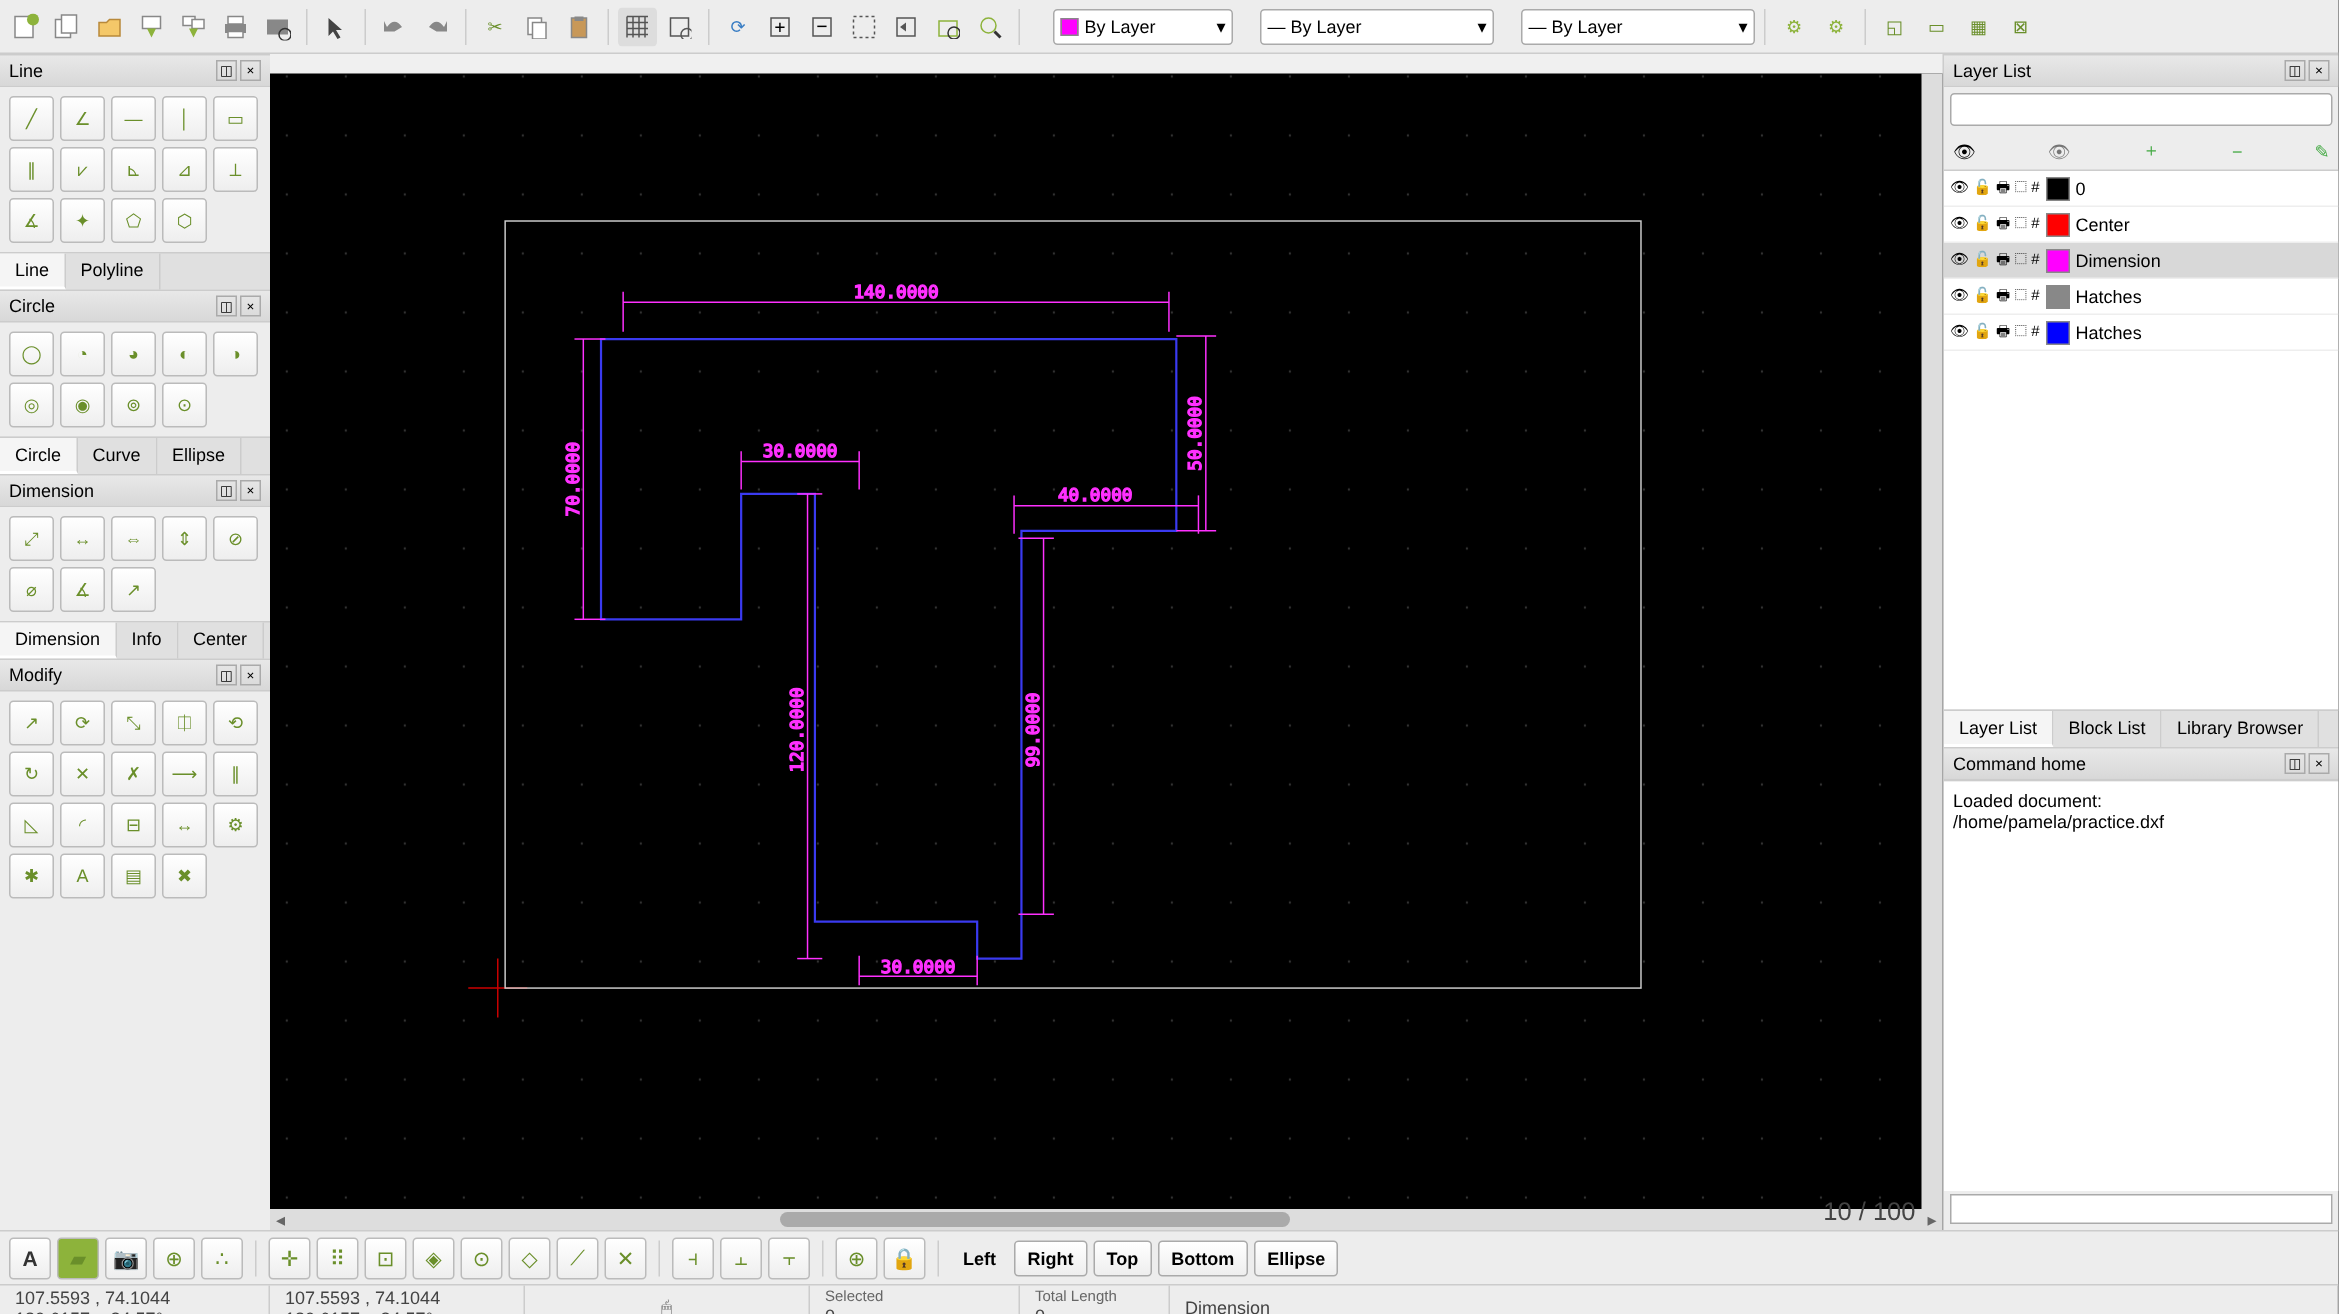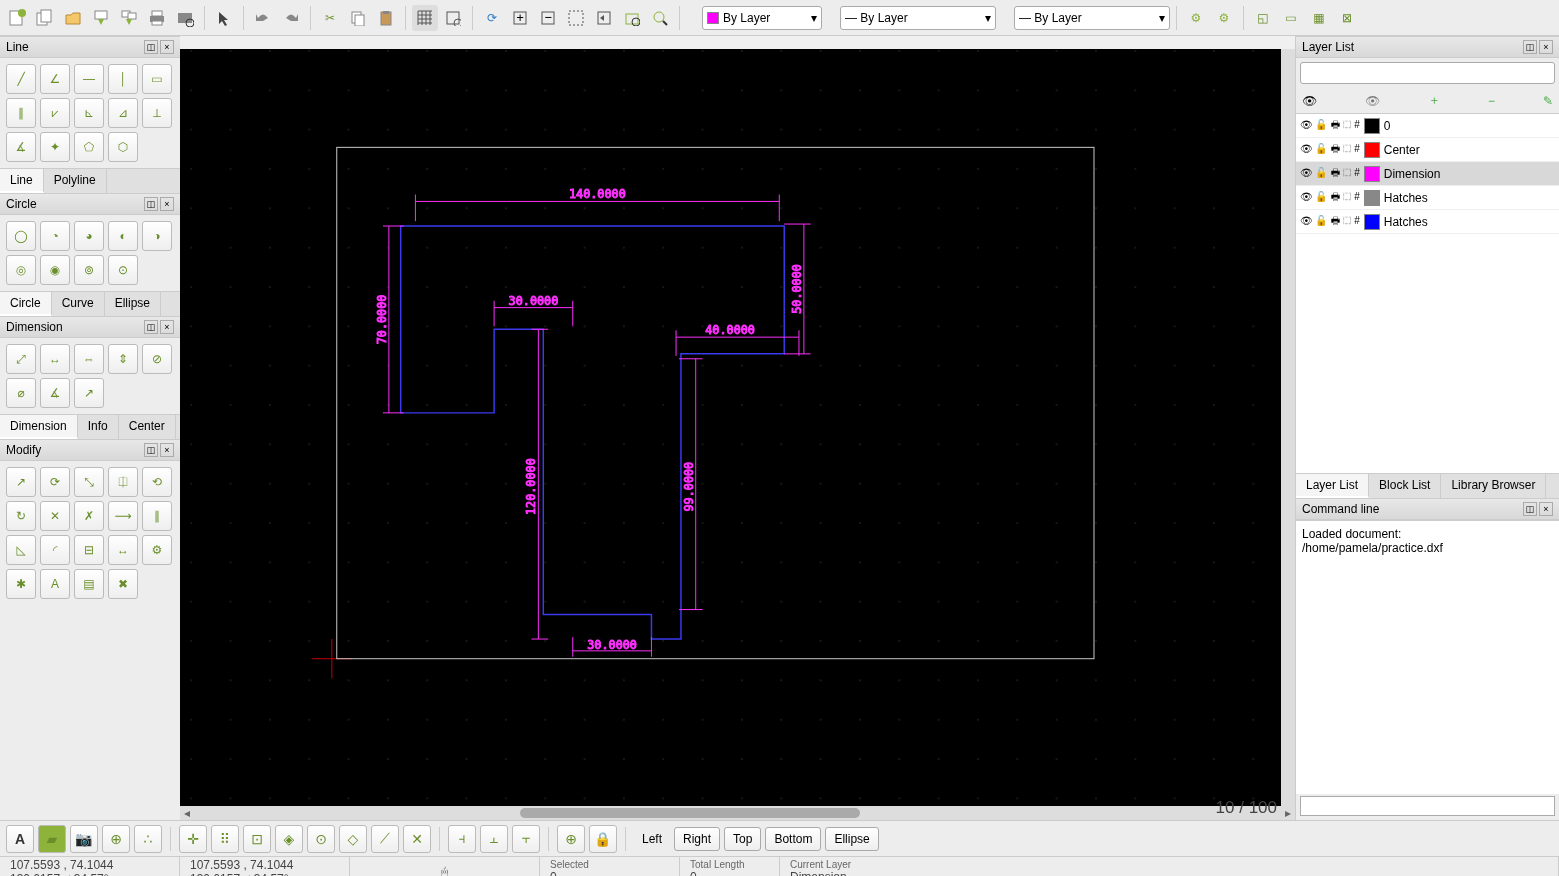--- a/index.html
+++ b/index.html
@@ -38,21 +38,21 @@
 .layer-row.selected { background: #d8d8d8; }
 .swatch { width: 16px; height: 16px; border: 1px solid #888; }
 .layer-icons-small { display: flex; gap: 2px; font-size: 10px; }
 
 .cmd-area { height: 300px; border-top: 1px solid #ccc; display: flex; flex-direction: column; }
 .cmd-log { flex: 1; background: #fff; padding: 6px; font-size: 12px; overflow: auto; }
 .cmd-input { border-top: 1px solid #ccc; padding: 4px; display: flex; align-items: center; gap: 4px; }
 
 .bottom-snap { height: 36px; background: #ededed; border-top: 1px solid #ccc; display: flex; align-items: center; padding: 0 6px; gap: 4px; }
 .snap-btn { width: 28px; height: 28px; border: 1px solid #bbb; border-radius: 3px; background: linear-gradient(#fff,#eee); display: flex; align-items: center; justify-content: center; color: #6a8f2a; font-size: 14px; }
-.dock-btn { padding: 4px 8px; border: 1px solid #aaa; border-radius: 3px; background: linear-gradient(#fff,#eee); }
+.dock-btn { padding: 4px 8px; border: 1px solid #aaa; border-radius: 3px; background: linear-gradient(#fff,#eee); font-weight: bold; }
 
 .status-bar { height: 30px; background: #ededed; border-top: 1px solid #ccc; display: flex; align-items: center; font-size: 11px; color: #444; }
 .status-cell { padding: 0 10px; border-right: 1px solid #ccc; height: 100%; display: flex; flex-direction: column; justify-content: center; }
 .status-label { font-size: 10px; color: #666; }
 
 .zoom-label { position: absolute; bottom: 2px; right: 18px; color: #444; font-size: 17px; }
 svg text { font-family: monospace; }
 </style>
 </head>
 <body>
@@ -438,21 +438,21 @@
           <span>Hatches</span>
       </div>
     </div>
     <div class="tabs">
       <div class="tab active">Layer List</div>
       <div class="tab">Block List</div>
       <div class="tab">Library Browser</div>
     </div>
 
     <div class="panel-header">
-      <span>Command line</span>
+      <span>Command home</span>
       <span class="controls">
           <span class="ctrl">◫</span>
           <span class="ctrl">×</span>
         </span>
     </div>
     <div class="cmd-area">
       <div class="cmd-log">
         <div>Loaded document:</div>
         <div>/home/pamela/practice.dxf</div>
       </div>
@@ -505,16 +505,15 @@
   </div>
   <div class="status-cell" style="width:140px">
     <span class="status-label">Selected</span>
     <span>0</span>
   </div>
   <div class="status-cell" style="width:100px">
     <span class="status-label">Total Length</span>
     <span>0</span>
   </div>
   <div class="status-cell" style="flex:1">
-    <span class="status-label">Current Layer</span>
     <span>Dimension</span>
   </div>
 </div>
 
 </body></html>

